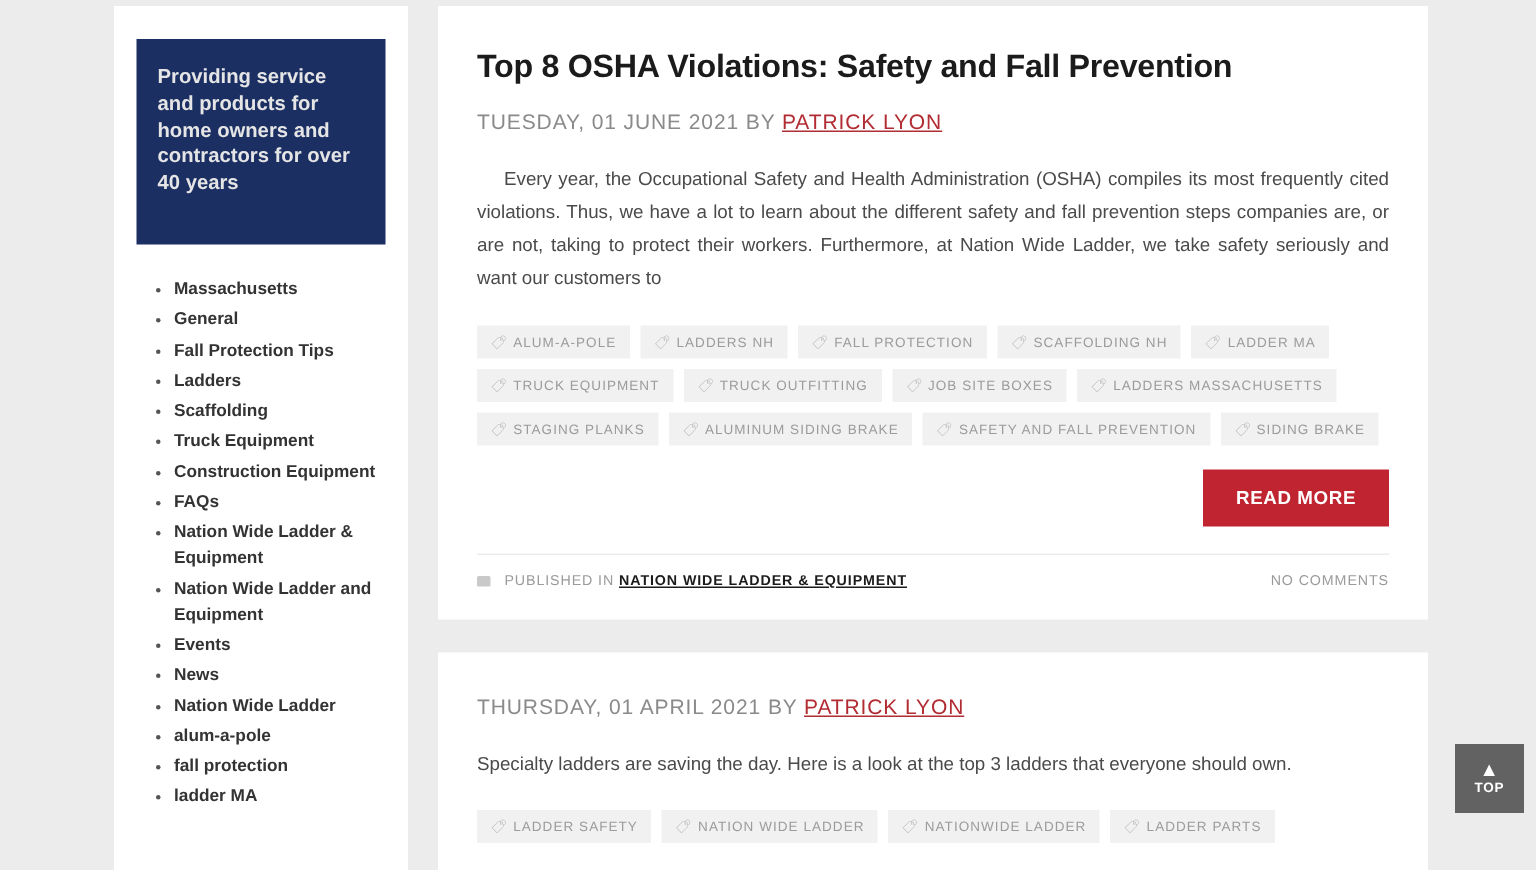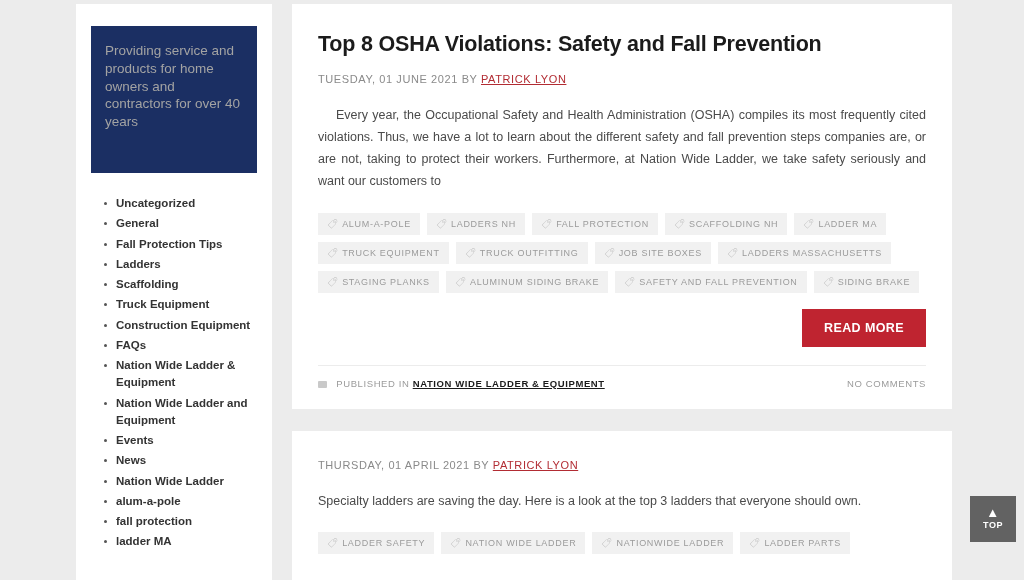--- a/index.html
+++ b/index.html
@@ -26,25 +26,25 @@
     background: #ffffff;
     min-height: 576px;
     padding: 0;
   }
   .promo {
     background: #1b2f63;
     margin: 22px 15px 0 15px;
     padding: 16px 14px 18px 14px;
   }
   .promo-text {
-    color: #a3a3a3;
+    color: #e5e5e5;
     font-size: 13.5px;
-    font-weight: normal;
+    font-weight: bold;
     line-height: 1.32;
-    margin: 0 0 24px 0;
+    margin: 0 0 14px 0;
   }
   .promo-link {
     color: #f2e53a;
     font-size: 12.5px;
     font-weight: bold;
     text-decoration: none;
     display: block;
   }
   .cat-list {
     list-style: none;
@@ -83,21 +83,21 @@
     padding: 28px 26px 20px 26px;
   }
   .article h2 {
     margin: 0 0 16px 0;
     font-size: 21.5px;
     color: #1b1b1b;
     font-weight: bold;
     letter-spacing: -0.2px;
   }
   .meta {
-    font-size: 11px;
+    font-size: 14px;
     color: #8a8a8a;
     letter-spacing: 0.6px;
     margin-bottom: 20px;
     text-transform: uppercase;
   }
   .meta .author { color: #b22c33; }
   .excerpt {
     font-size: 12.5px;
     color: #4a4a4a;
     line-height: 1.75;
@@ -195,21 +195,21 @@
 </head>
 <body>
 
 <div class="page">
 
   <aside class="sidebar">
     <div class="promo">
       <p class="promo-text">Providing service and products for home owners and contractors for over 40 years</p>
     </div>
     <ul class="cat-list">
-      <li><a href="#">Uncategorized</a></li>
+      <li><a href="#">Massachusetts</a></li>
       <li><a href="#">General</a></li>
       <li><a href="#">Fall Protection Tips</a></li>
       <li><a href="#">Ladders</a></li>
       <li><a href="#">Scaffolding</a></li>
       <li><a href="#">Truck Equipment</a></li>
       <li><a href="#">Construction Equipment</a></li>
       <li><a href="#">FAQs</a></li>
       <li><a href="#">Nation Wide Ladder &amp; Equipment</a></li>
       <li><a href="#">Nation Wide Ladder and Equipment</a></li>
       <li><a href="#">Events</a></li>

